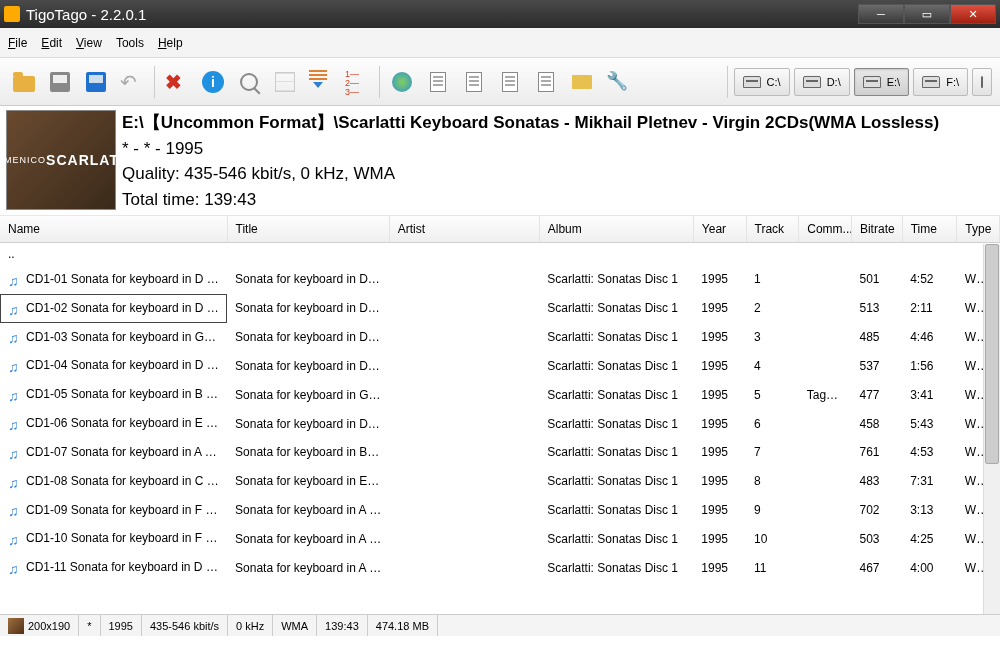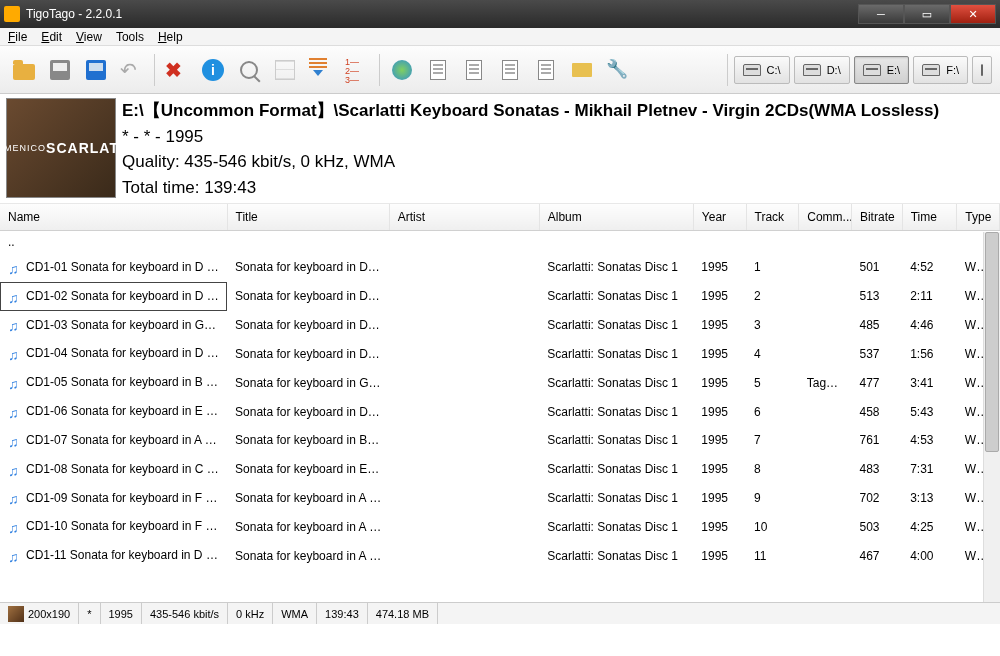--- a/index.html
+++ b/index.html
@@ -1,27 +1,27 @@
 <!DOCTYPE html>
 <html><head>
 <meta charset="utf-8">
 <style>
   * { box-sizing: border-box; margin: 0; padding: 0; }
   body { font-family: "Segoe UI", Tahoma, sans-serif; font-size: 12px; background: #fff; width: 1000px; height: 656px; overflow: hidden; }
   
   
   .titlebar { height: 28px; background: linear-gradient(#4a4a4a, #2a2a2a); display: flex; align-items: center; padding: 0 4px; color: #fff; }
   .app-icon { width: 16px; height: 16px; margin-right: 6px; background: #ffaa00; border-radius: 2px; display:inline-block;}
-  .title-text { flex: 1; font-size: 12px; }
+  .title-text { flex: 1; font-size: 15px; }
   .win-btns { display: flex; gap: 0; }
   .win-btn { width: 46px; height: 20px; border: 1px solid #555; background: linear-gradient(#6a6a6a,#3a3a3a); display:flex; align-items:center; justify-content:center; color:#fff; font-size:11px;}
   .win-btn.close { background: linear-gradient(#e05040,#a02010); }
   
   
-  .menubar { height: 18px; background: #f4f4f4; border-bottom: 1px solid #ddd; display: flex; align-items:center; padding: 0 8px; gap: 14px; }
+  .menubar { height: 30px; background: #f4f4f4; border-bottom: 1px solid #ddd; display: flex; align-items:center; padding: 0 8px; gap: 14px; }
   .menubar span { cursor: default; }
   .menubar u { text-decoration: underline; }
   
   
   .toolbar { height: 48px; background: linear-gradient(#fdfdfd,#ececec); border-bottom: 1px solid #ccc; display:flex; align-items:center; padding: 0 8px; gap: 4px; }
   .tbtn { width: 32px; height: 32px; border: 1px solid transparent; border-radius:3px; display:flex; align-items:center; justify-content:center; position:relative;}
   .tsep { width:1px; height:32px; background:#ccc; margin: 0 2px;}
   .drive-btn { height: 28px; padding: 0 8px; border:1px solid #bbb; border-radius:2px; background:linear-gradient(#fafafa,#e2e2e2); display:flex; align-items:center; gap:6px; font-size:11px;}
   .drive-btn.active { border-color:#888; background:linear-gradient(#e8e8e8,#d0d0d0); box-shadow: inset 0 1px 2px rgba(0,0,0,0.15);}
   .drive-icon { width:18px; height:12px; border:1px solid #666; border-radius:2px 2px 0 0; background:#ddd; position:relative;}

